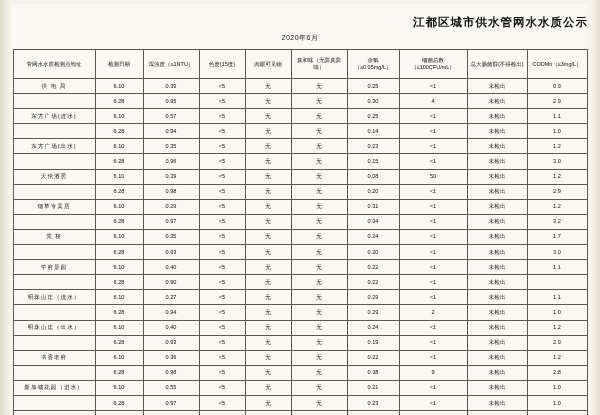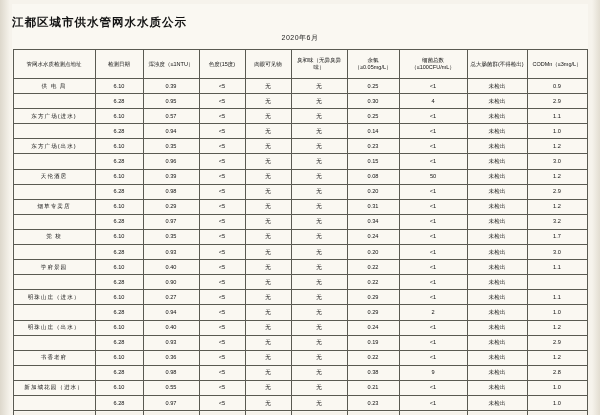--- a/index.html
+++ b/index.html
@@ -21,21 +21,21 @@
   }
   #page:after{
     content:"";position:absolute;right:0;top:0;width:8px;height:415px;
     background:linear-gradient(270deg,#e2ddd1,#f6f3ec);
   }
   .sheet{
     position:absolute;left:12px;top:4px;width:576px;height:408px;
     background:#faf8f2;
   }
   .title{
-    text-align:left;
+    text-align:right;
     font-weight:bold;
     font-size:11.5px;
     letter-spacing:1px;
     color:#111;
     margin-top:11px;
   }
   .subtitle{
     text-align:center;
     font-size:7px;
     color:#222;

